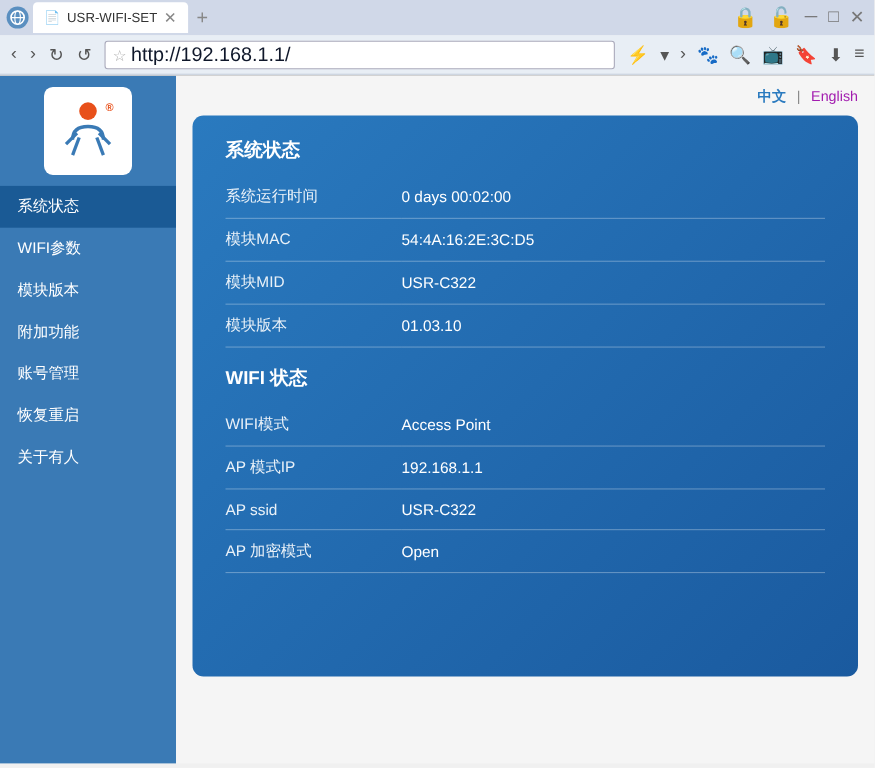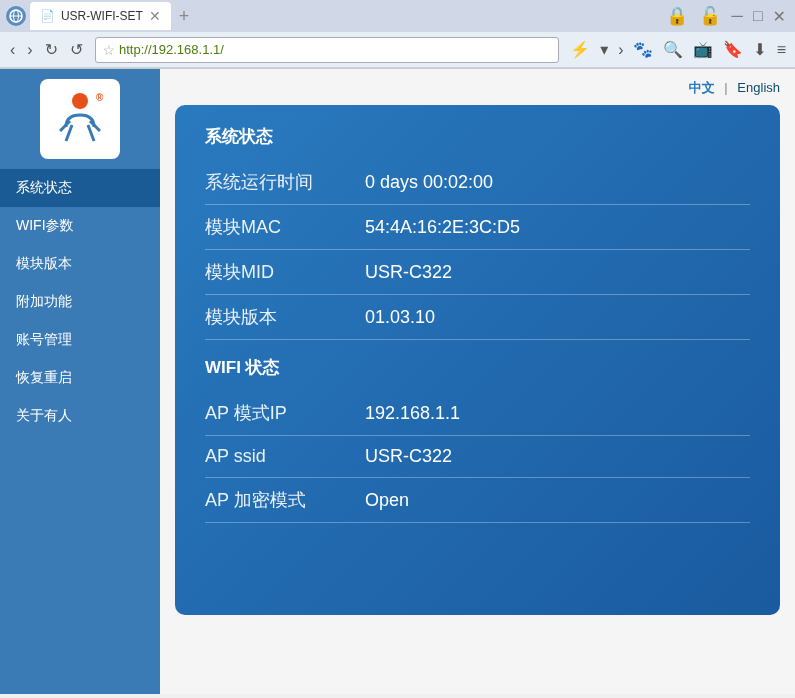--- a/index.html
+++ b/index.html
@@ -21,21 +21,21 @@
 
     .nav-bar {
       display: flex; align-items: center; background: #e8eef5; height: 36px;
       padding: 0 6px; gap: 4px; border-bottom: 1px solid #c8d0dc;
     }
     .nav-btn { background: none; border: none; cursor: pointer; color: #555; font-size: 16px; padding: 2px 4px; }
     .address-bar {
       flex: 1; display: flex; align-items: center; background: white;
       border: 1px solid #aab; border-radius: 3px; padding: 0 6px; height: 26px; margin: 0 4px;
     }
-    .address-input { border: none; outline: none; flex: 1; font-size: 13px; color: #4d7c0f; }
+    .address-input { border: none; outline: none; flex: 1; font-size: 18px; color: #0f172a; }
     .address-star { color: #aaa; font-size: 14px; margin-right: 4px; }
     .nav-right { display: flex; gap: 4px; align-items: center; }
     .nav-icon-btn { background: none; border: none; cursor: pointer; color: #555; font-size: 16px; padding: 2px 3px; }
 
     
     .page-content { display: flex; width: 795px; height: 625px; background: #f5f5f5; }
 
     
     .sidebar { width: 160px; background: #3a7ab5; min-height: 625px; display: flex; flex-direction: column; align-items: center; padding-top: 10px; }
     .sidebar-logo { width: 80px; height: 80px; background: white; border-radius: 8px; display: flex; align-items: center; justify-content: center; margin-bottom: 10px; }
@@ -50,21 +50,21 @@
     .lang-bar .separator { margin: 0 6px; color: #888; }
 
     .info-panel {
       background: linear-gradient(135deg, #2a7abf 0%, #1a5a9f 100%);
       border-radius: 10px; padding: 20px 30px; color: white;
       min-height: 510px;
     }
 
     .section-title { font-size: 17px; font-weight: bold; margin-bottom: 12px; color: white; }
     .info-table { width: 100%; border-collapse: collapse; margin-bottom: 16px; }
-    .info-table tr td { padding: 10px 0; font-size: 18px; color: white; border-bottom: 1px solid rgba(255,255,255,0.3); }
+    .info-table tr td { padding: 10px 0; font-size: 14px; color: white; border-bottom: 1px solid rgba(255,255,255,0.3); }
     .info-table tr:last-child td { border-bottom: 1px solid rgba(255,255,255,0.3); }
     .info-table td:first-child { width: 160px; color: rgba(255,255,255,0.9); }
     .info-table td:last-child { color: white; font-weight: 400; }
   </style>
 </head>
 <body>
 
 <div class="browser-chrome">
   <div class="title-bar">
     <div class="title-bar-left">
@@ -156,21 +156,21 @@
       <div class="sidebar-item">
         <span>关于有人</span>
       </div>
     </div>
   </div>
 
   <div class="main-content">
     <div class="lang-bar">
       <a>中文</a>
       <span class="separator">|</span>
-      <a style="color:#0c4a6e;font-weight:500;">English</a>
+      <a style="color:#a21caf;font-weight:500;">English</a>
     </div>
 
     <div class="info-panel">
 
       <div>
         <div class="section-title">系统状态</div>
         <table class="info-table">
           <tbody>
               <tr>
             <td>系统运行时间</td>
@@ -189,20 +189,24 @@
             <td>01.03.10</td>
           </tr>
         </tbody>
           </table>
       </div>
 
       <div>
         <div class="section-title">WIFI 状态</div>
         <table class="info-table">
           <tbody>
+              <tr>
+            <td>WIFI模式</td>
+            <td>Access Point</td>
+          </tr>
           <tr>
             <td>AP 模式IP</td>
             <td>192.168.1.1</td>
           </tr>
           <tr>
             <td>AP ssid</td>
             <td>USR-C322</td>
           </tr>
           <tr>
             <td>AP 加密模式</td>

